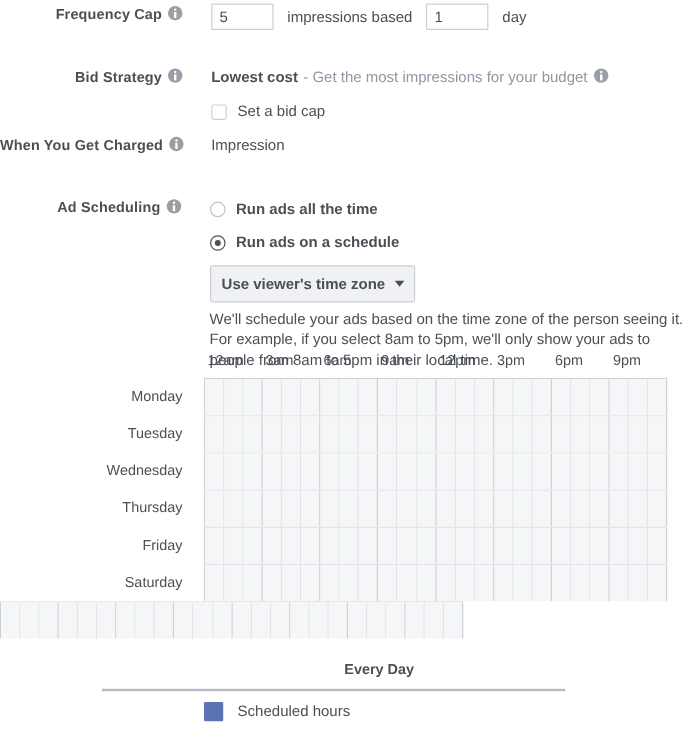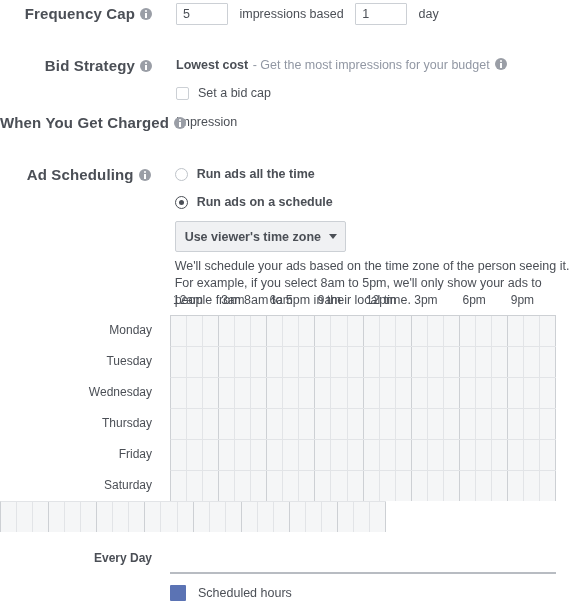--- a/index.html
+++ b/index.html
@@ -12,21 +12,21 @@
     overflow: hidden;
   }
 
   .page { position: relative; width: 581px; height: 609px; }
 
   
   .row { display: flex; align-items: flex-start; }
   .row-label {
     width: 152px;
     text-align: right;
-    font-size: 15px;
+    font-size: 12px;
     font-weight: bold;
     color: #4b4f56;
     letter-spacing: .15px;
     white-space: nowrap;
     padding-top: 2px;
   }
   .row-field { padding-left: 24px; }
 
   
   .info-icon {
@@ -200,21 +200,21 @@
 
   .cell {
     flex: 1 1 0;
     background: #f5f6f7;
     border-right: 1px solid #e2e4e7;
   }
   .cell.major { border-right: 1px solid #cdd0d4; }
   .cell.last { border-right: 1px solid #cdd0d4; }
 
   
-  .everyday-row { display: flex; align-items: flex-end; height: 31px; margin-top: 11px; }
+  .everyday-row { display: flex; align-items: center; height: 31px; margin-top: 11px; flex-direction: column; }
   .everyday-row .cells {
     border-top: 1px solid #b8bcc2;
     border-bottom: 1px solid #b8bcc2;
     border-left: 1px solid #b8bcc2;
   }
   .everyday-row .cell { background: #ffffff; border-right: 1px solid #d6d9dd; }
   .everyday-row .cell.major { border-right: 1px solid #d6d9dd; }
   .everyday-row .cell.last { border-right: 1px solid #b8bcc2; }
 
   

